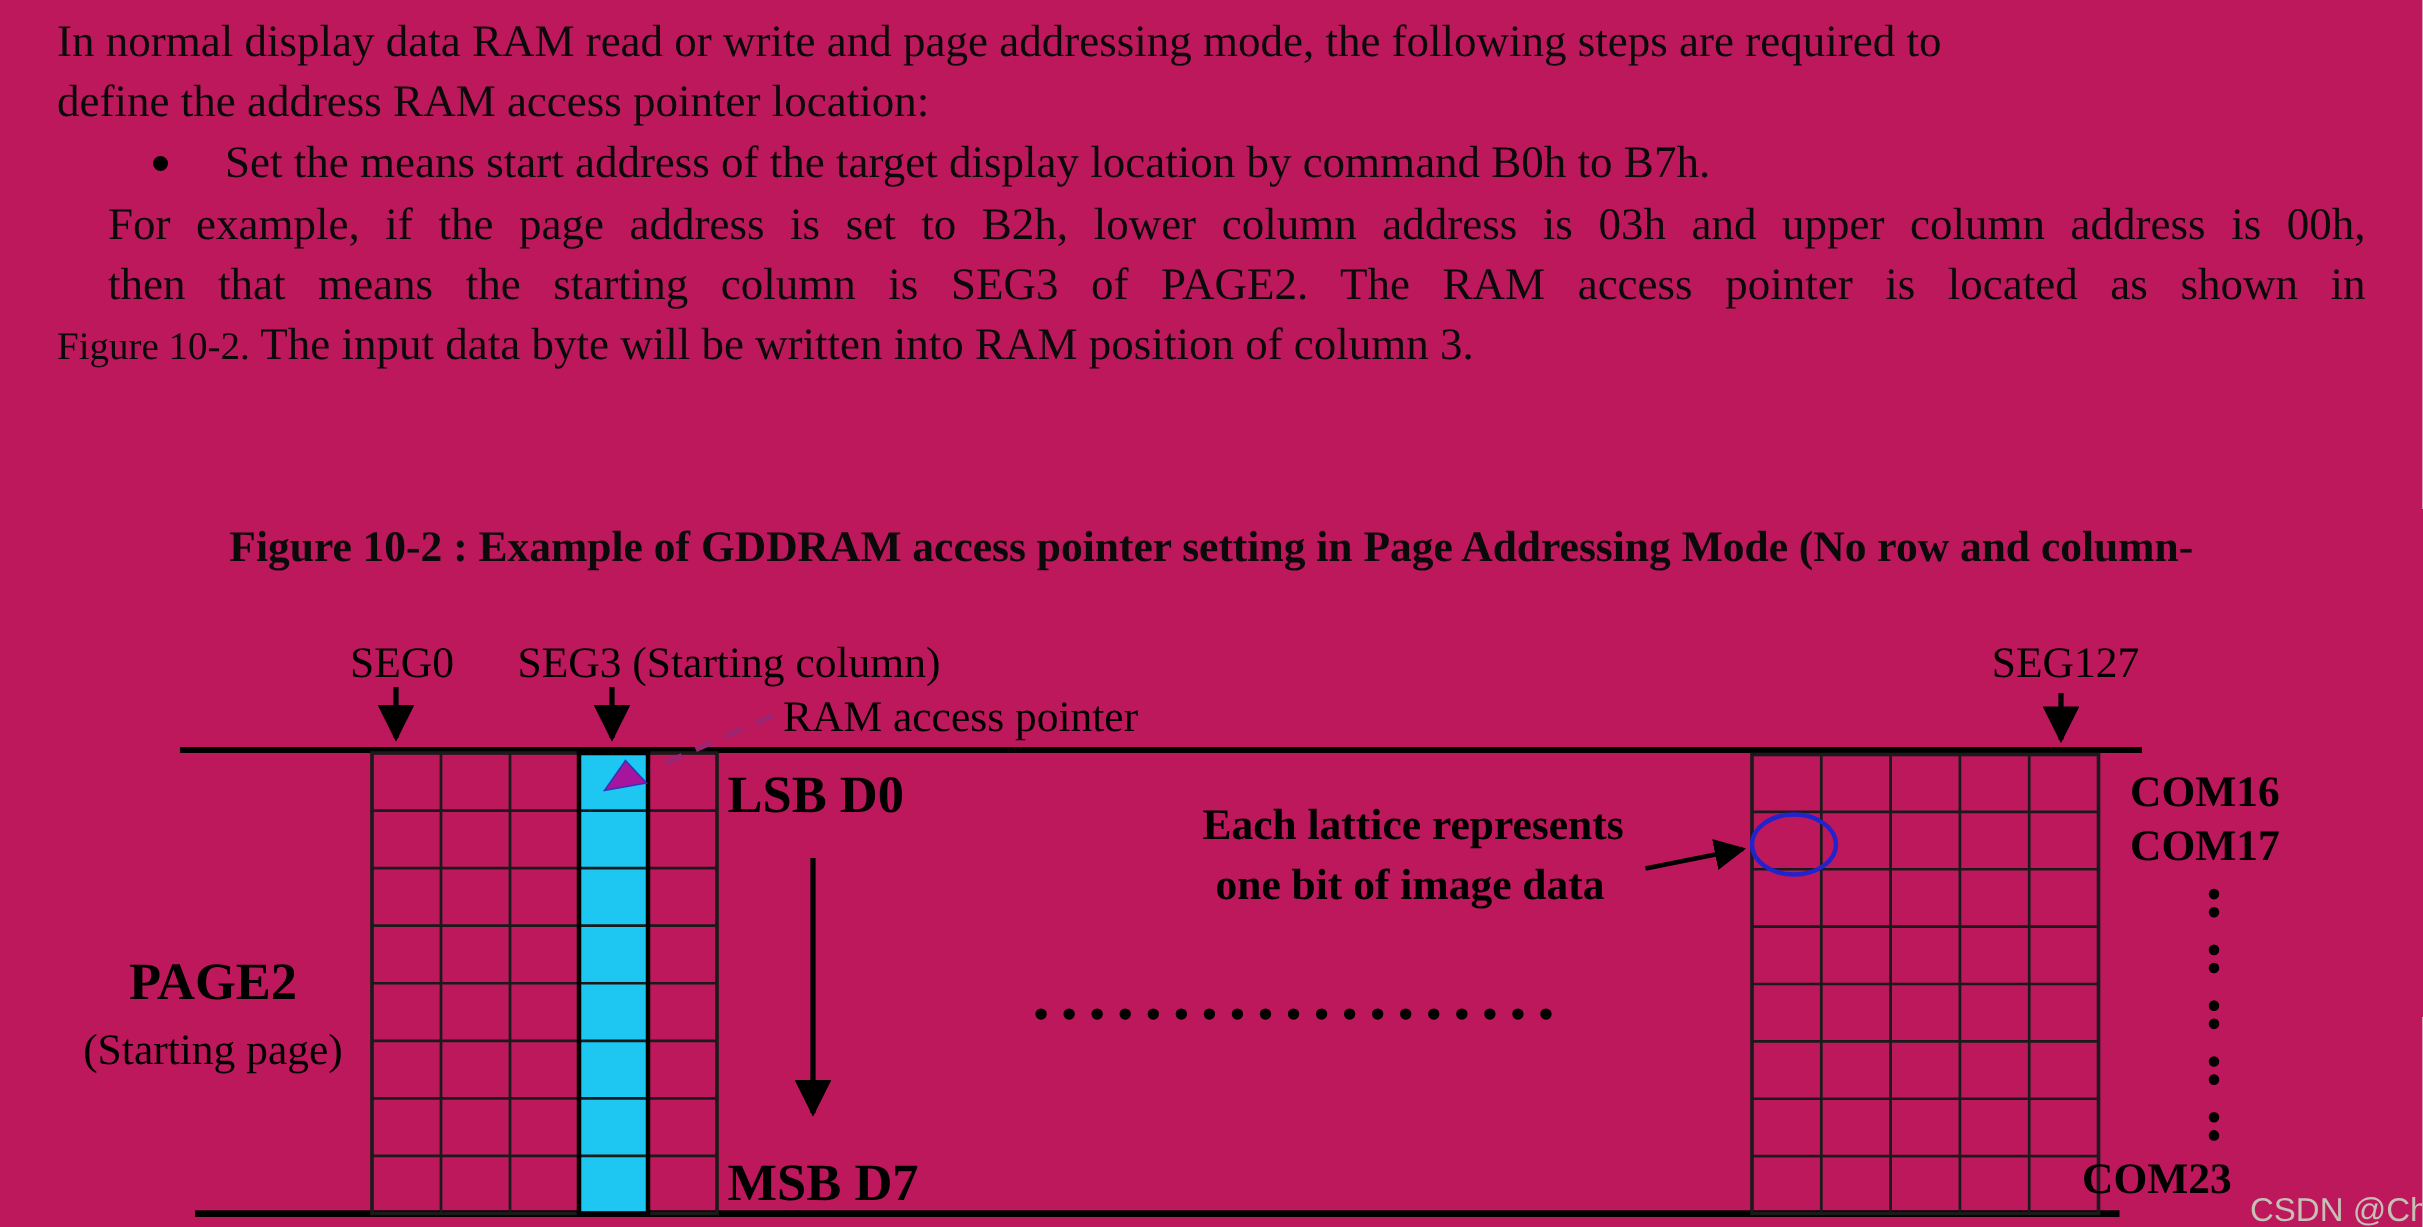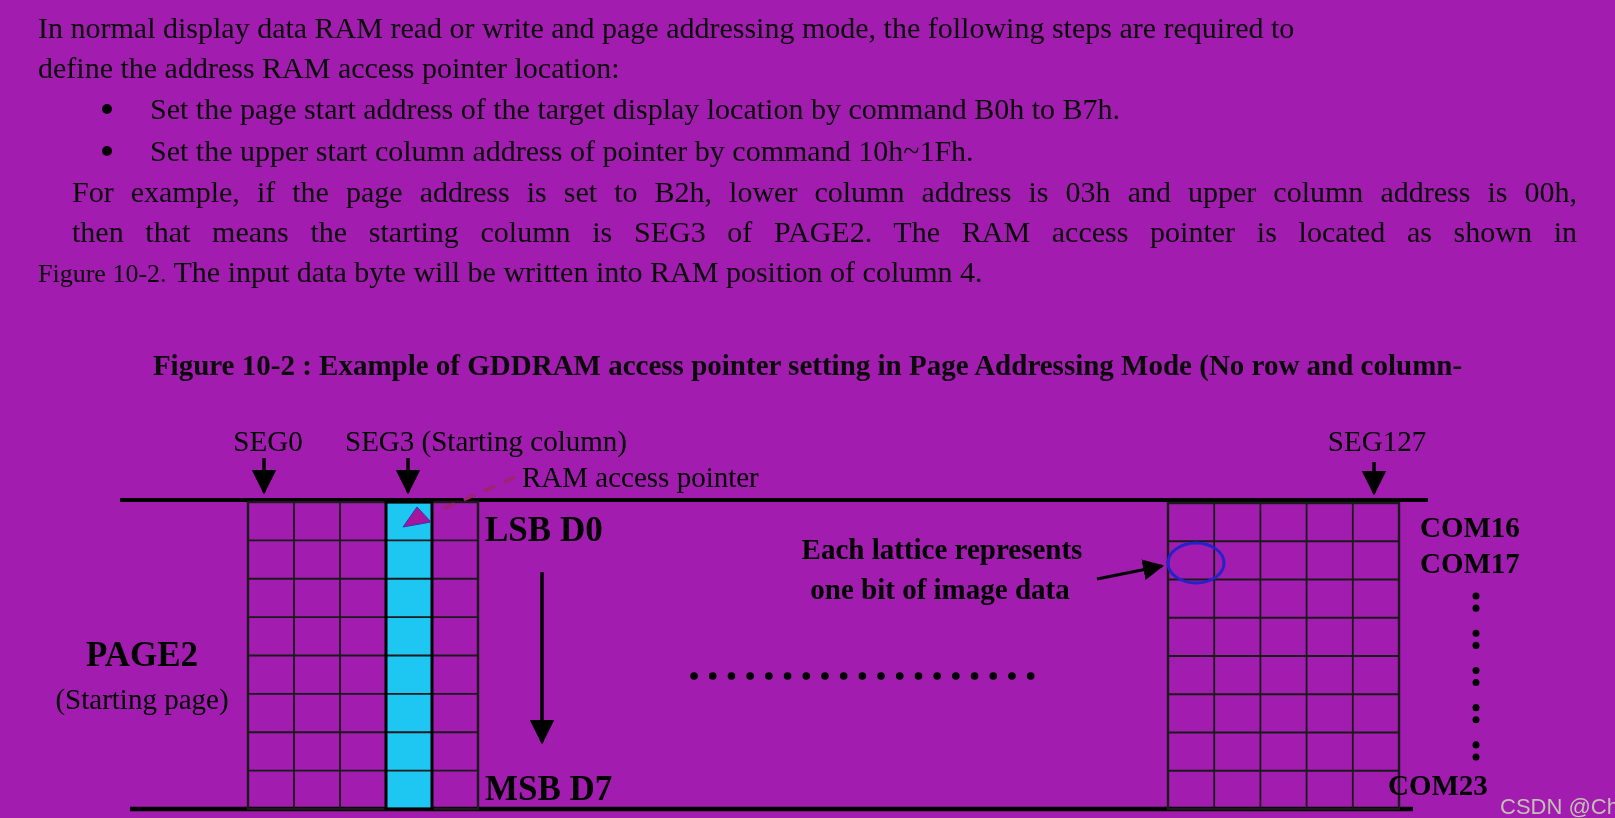--- a/index.html
+++ b/index.html
@@ -1,19 +1,19 @@
 <!DOCTYPE html>
 <html><head>
 <meta charset="utf-8">
 <style>
   html,body{margin:0;padding:0;background:#ffffff;}
   .page{
     position:relative;
     width:1615px;height:818px;
-    background:#a21caf;
+    background:#be185d;
     font-family:"Liberation Serif", serif;
     color:#0a0a0a;
     overflow:hidden;
   }
   .textblock{
     position:absolute;left:38px;top:8px;width:1539px;
     font-size:30px;line-height:40px;
   }
   .tline{white-space:nowrap;}
   .just{white-space:normal;text-align:justify;text-align-last:justify;margin-left:34px;}
@@ -47,29 +47,25 @@
 </head>
 <body>
 
 <div class="page">
 
   <div class="textblock">
     <div class="tline">In normal display data RAM read or write and page addressing mode, the following steps are required to</div>
     <div class="tline">define the address RAM access pointer location:</div>
     <div class="bullet-line">
       <span class="bullet-dot"></span>
-      <span>Set the page start address of the target display location by command B0h to B7h.</span>
-    </div>
-    <div class="bullet-line">
-      <span class="bullet-dot"></span>
-      <span>Set the upper start column address of pointer by command 10h~1Fh.</span>
+      <span>Set the means start address of the target display location by command B0h to B7h.</span>
     </div>
     <div class="just">For example, if the page address is set to B2h, lower column address is 03h and upper column address is 00h,</div>
     <div class="just">then that means the starting column is SEG3 of PAGE2. The RAM access pointer is located as shown in</div>
-    <div class="tline"><span class="fig-prefix">Figure 10-2.</span><span>  The input data byte will be written into RAM position of column 4.</span></div>
+    <div class="tline"><span class="fig-prefix">Figure 10-2.</span><span>  The input data byte will be written into RAM position of column 3.</span></div>
   </div>
 
   <div class="caption">
     <div>Figure 10-2 : Example of GDDRAM access pointer setting in Page Addressing Mode (No row and column-</div>
   </div>
 
   <svg class="diagram" viewBox="0 0 1615 398" width="1615" height="398">
     <defs>
       <marker id="ah" viewBox="0 0 10 10" refX="9" refY="5" markerWidth="7" markerHeight="7" orient="auto-start-reverse">
         <path d="M0,0 L10,5 L0,10 z" fill="#000"></path>

